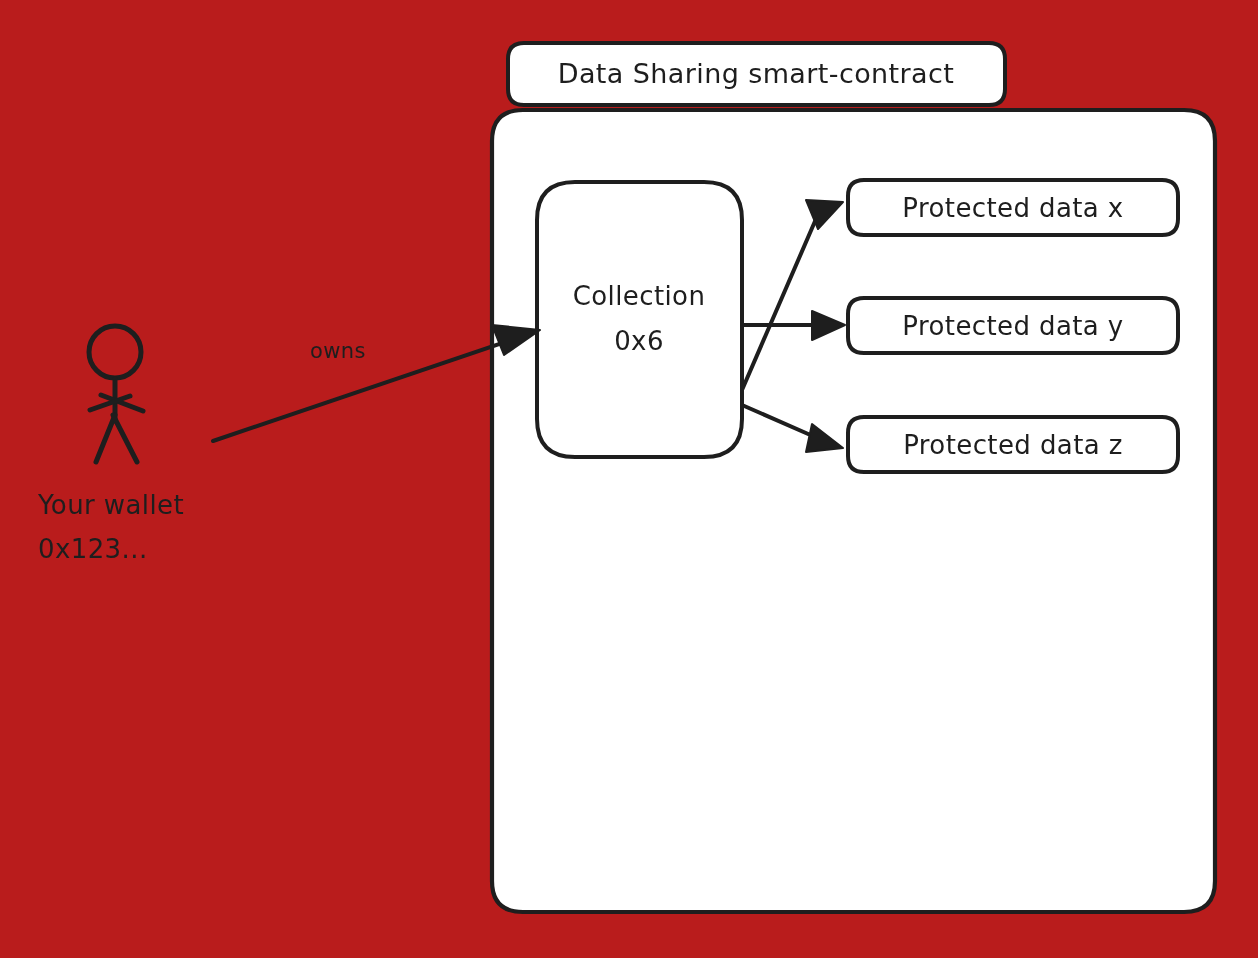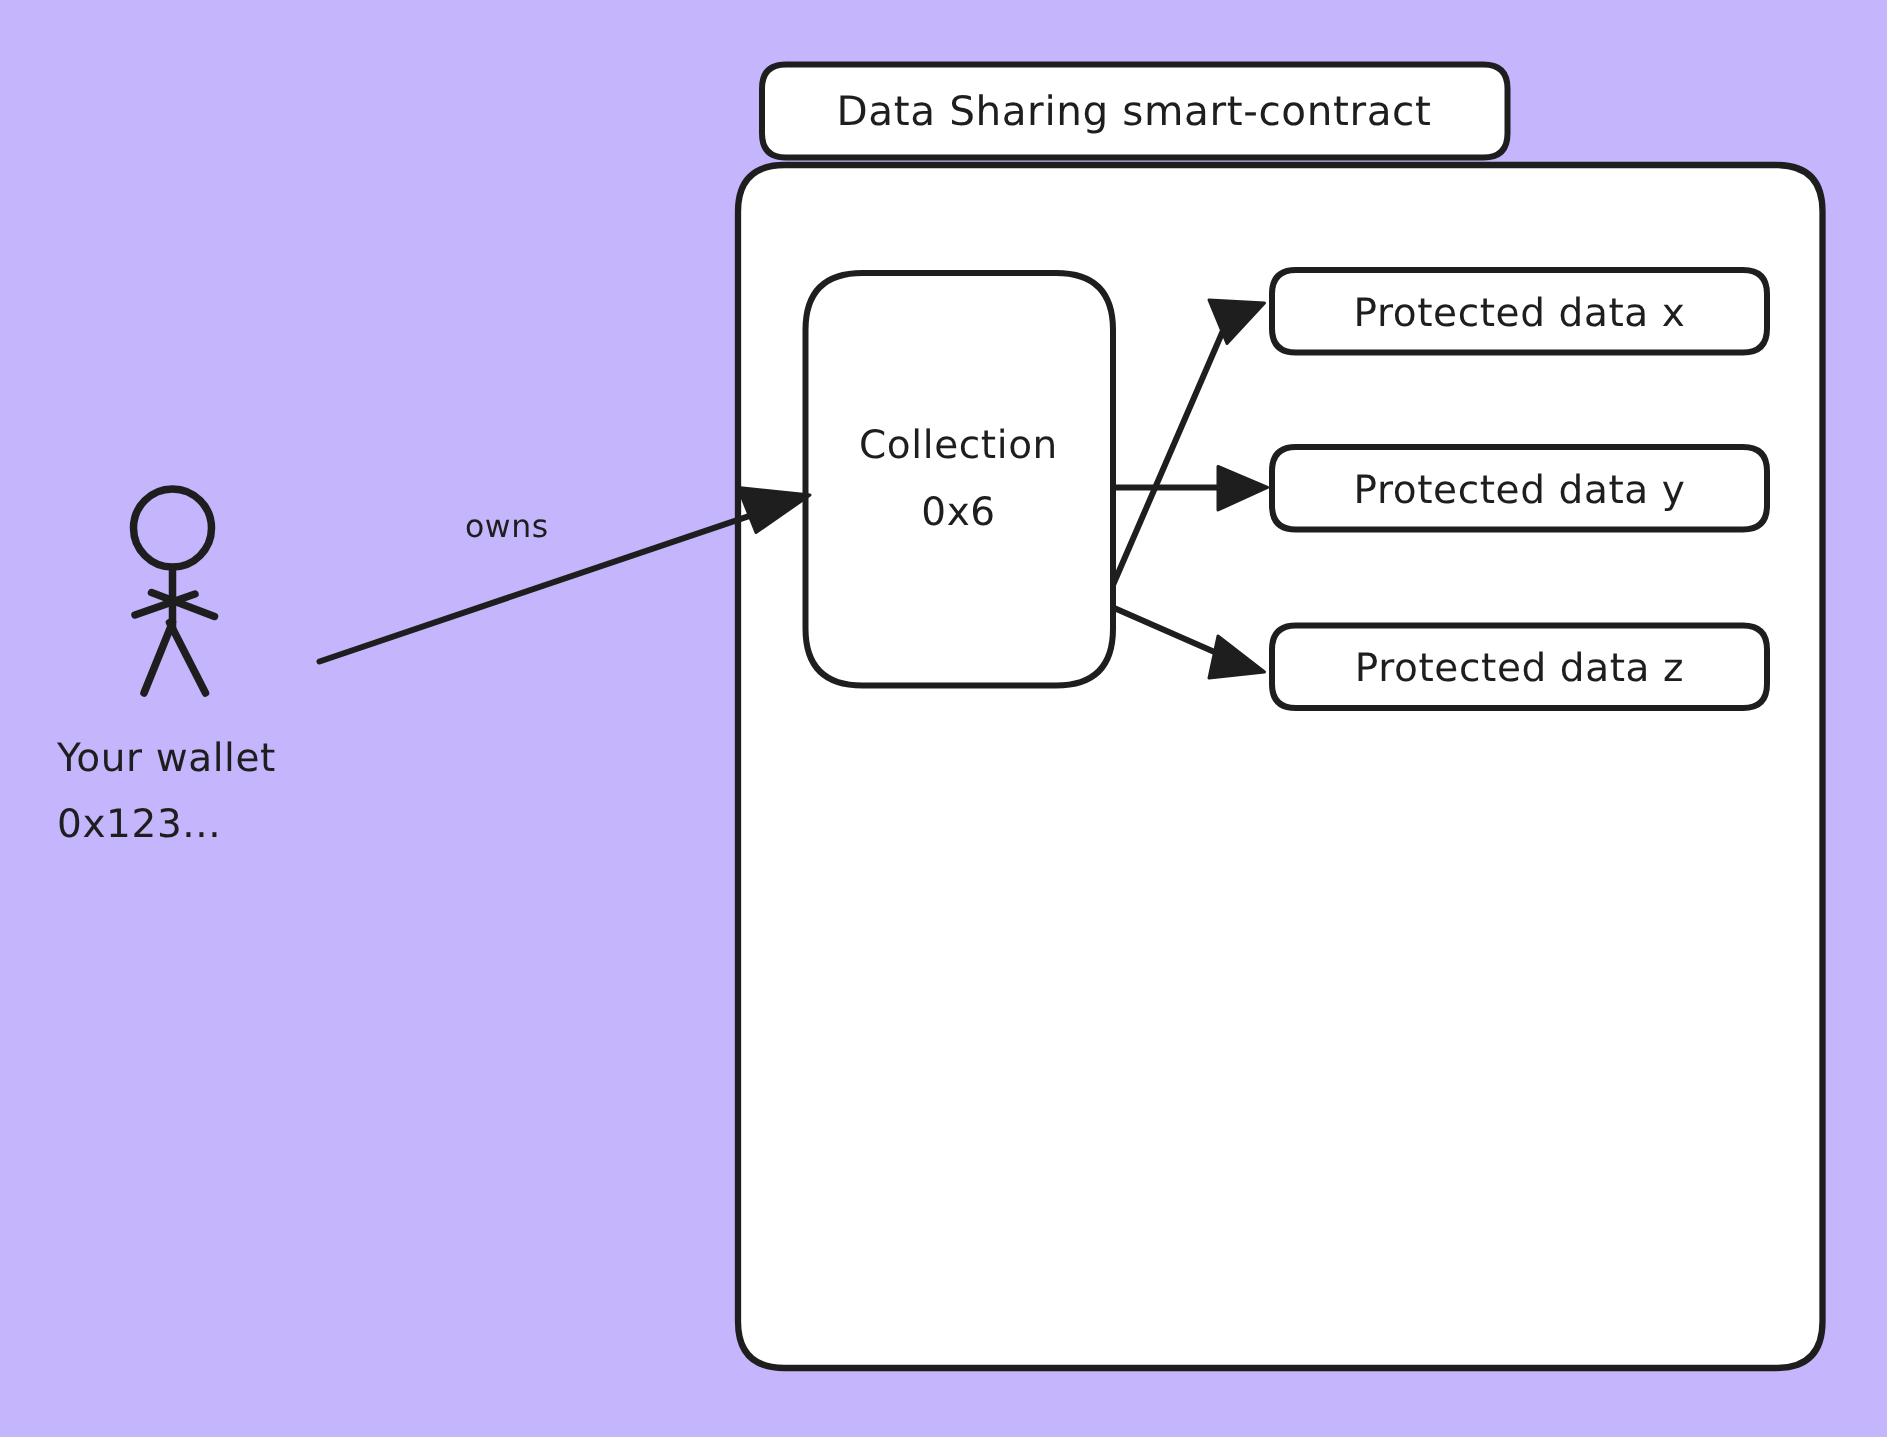--- a/index.html
+++ b/index.html
@@ -8,21 +8,21 @@
     padding: 0;
     background: #ffffff;
   }
   body {
     font-family: "DejaVu Sans", sans-serif;
   }
   #canvas {
     position: relative;
     width: 1258px;
     height: 958px;
-    background: #c4b5fd;
+    background: #b91c1c;
     overflow: hidden;
   }
   #diagram-svg {
     position: absolute;
     top: 0;
     left: 0;
     width: 1258px;
     height: 958px;
   }
   .box-shape {

